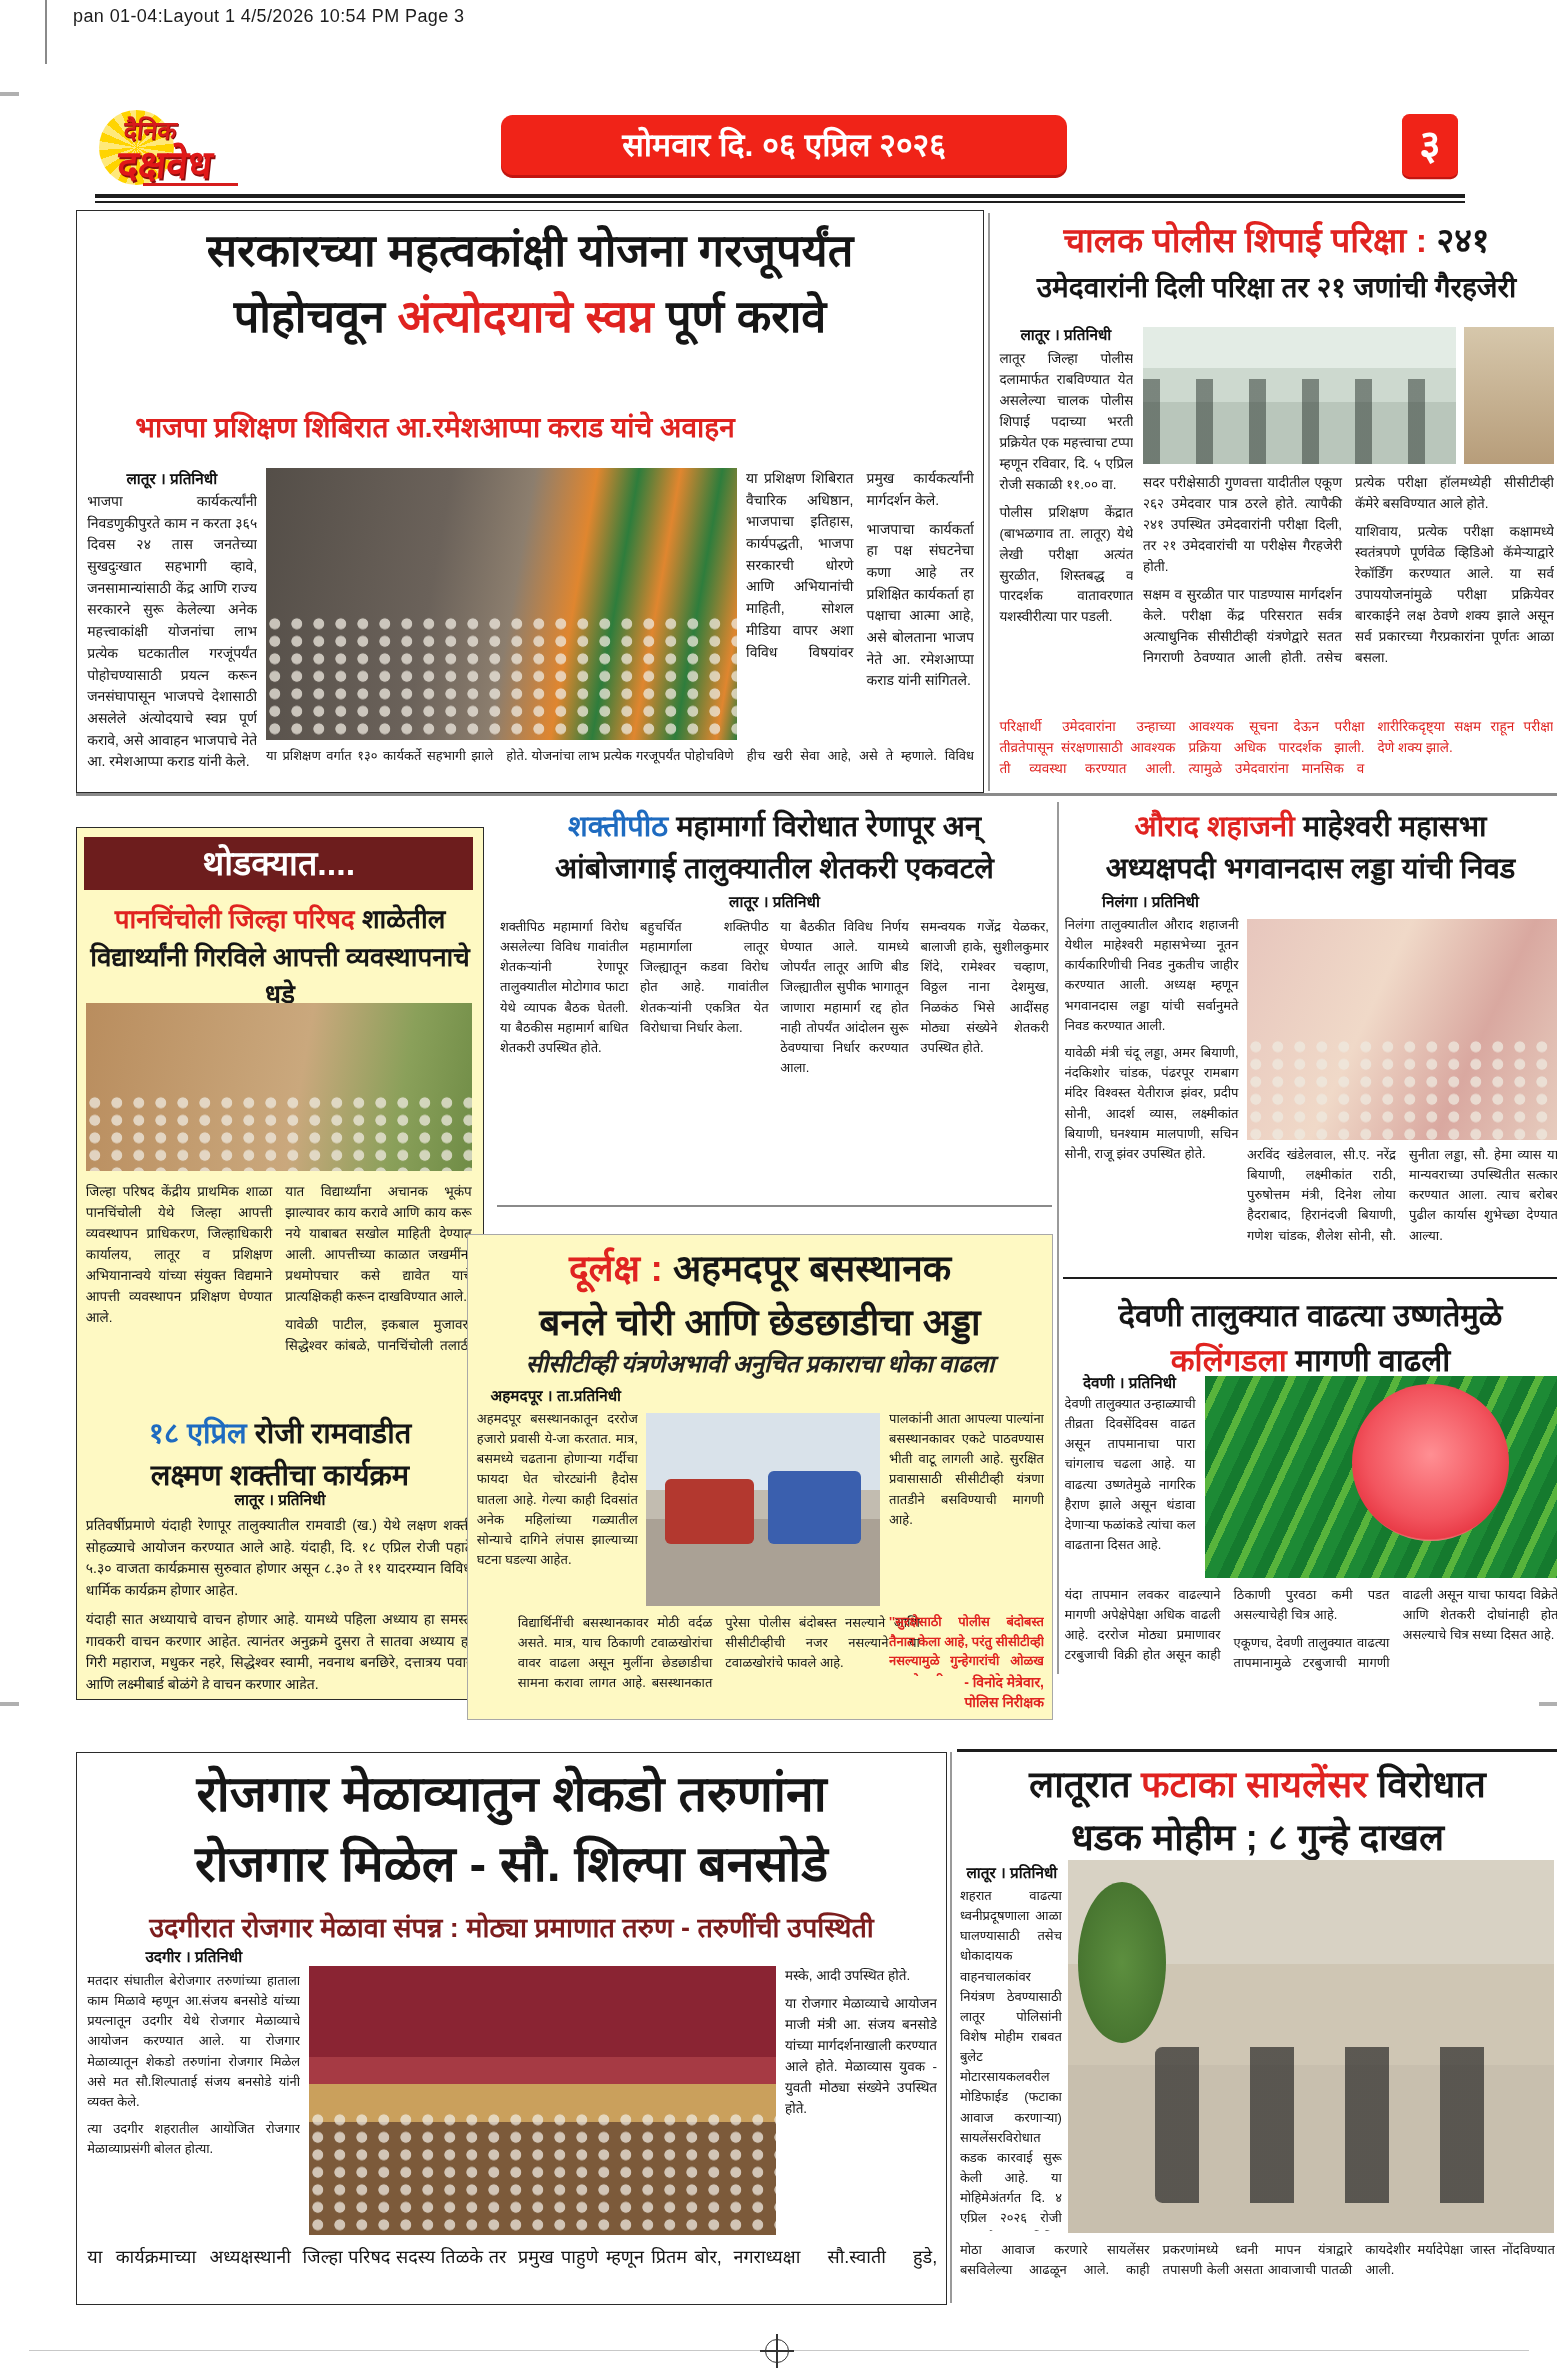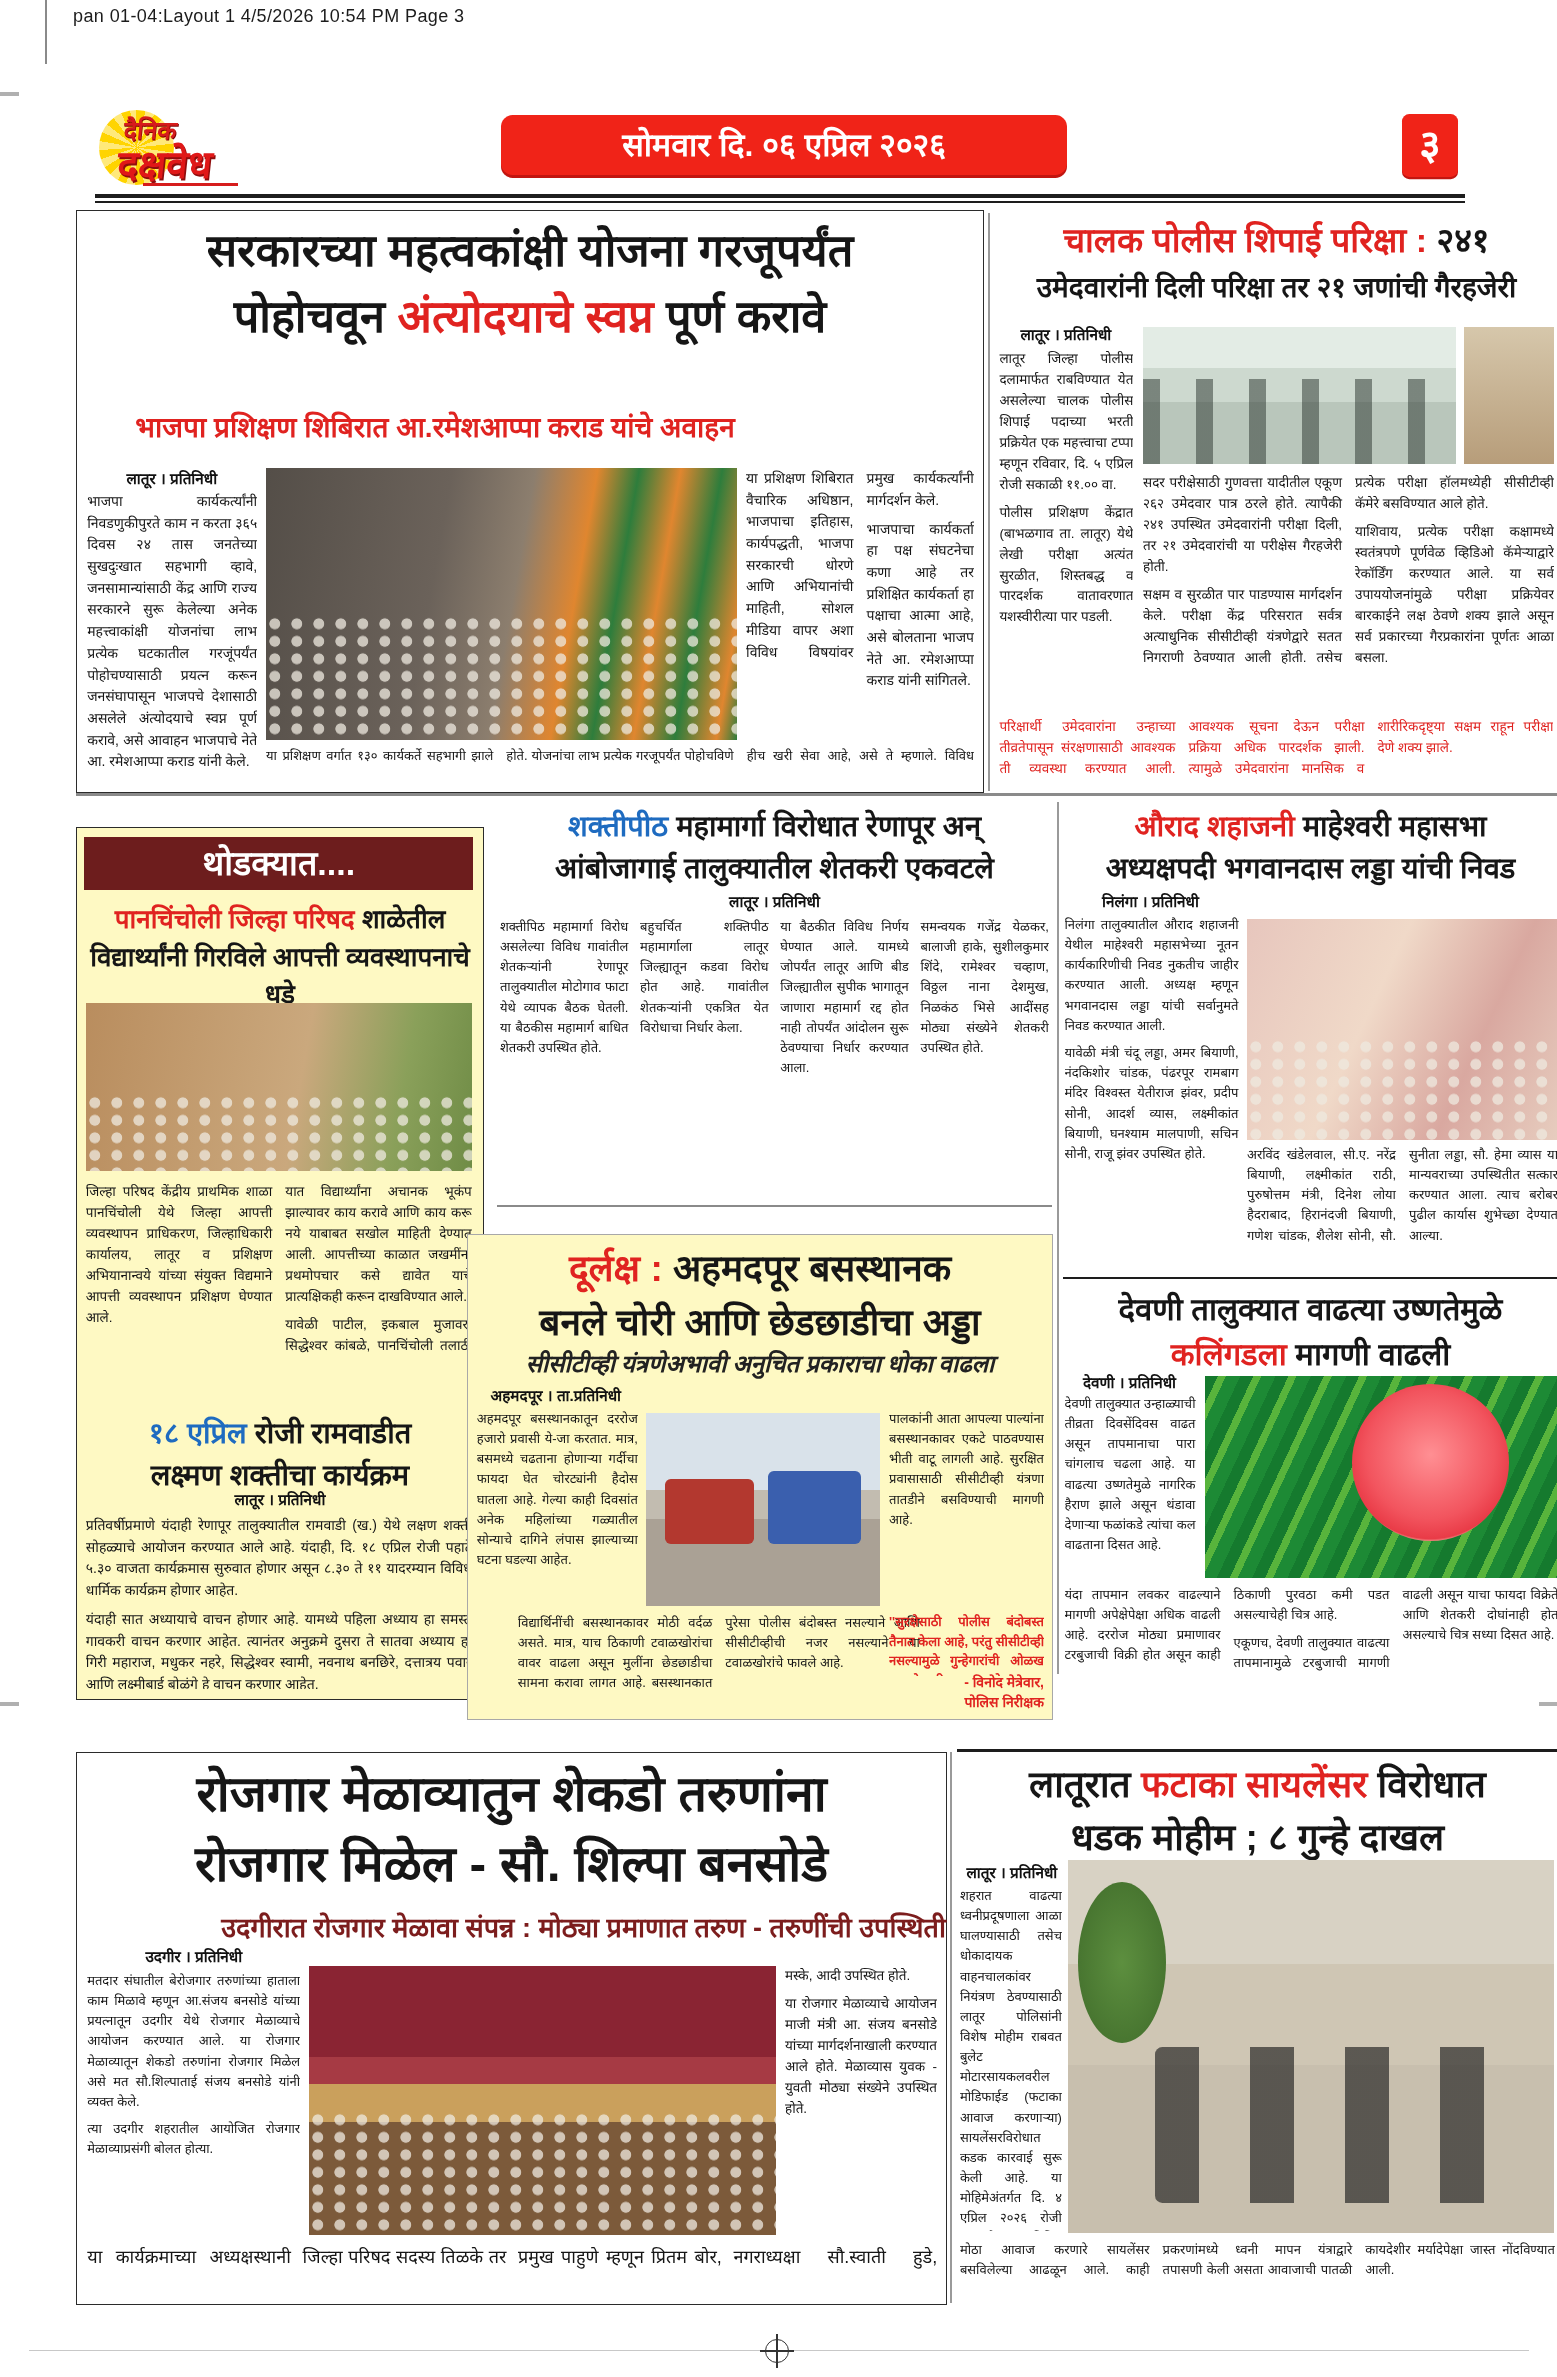--- a/index.html
+++ b/index.html
@@ -101,31 +101,31 @@
   #d-photo{left:178px;top:178px;width:234px;height:193px;background:linear-gradient(#d9e2ea 0 40%,#c2bcb0 40% 55%,#aaa195 55% 100%);}
   #d-photo .bus1{position:absolute;left:8%;top:34%;width:38%;height:34%;border-radius:5.8px;background:#b3382f;}
   #d-photo .bus2{position:absolute;left:52%;top:30%;width:40%;height:38%;border-radius:5.8px;background:#3a5fae;}
   #d-right{position:absolute;left:421px;top:174px;width:155px;height:199px;font-size:13px;}
   #d-bottom{position:absolute;left:8.8px;top:378px;width:402px;height:96px;font-size:13px;margin-left:41px;}
   #d-quote{position:absolute;left:421px;top:377px;width:155px;height:64px;font-size:13px;line-height:1.5;text-align:justify;color:#e02320;font-weight:bold;overflow:hidden;}
   #d-sign{position:absolute;left:421px;top:438px;width:155px;text-align:right;color:#e02320;font-weight:bold;font-size:14px;line-height:1.4;}
 
   
   #a-kal{left:1063px;top:1283px;width:495px;height:393px;}
-  #k-h{position:absolute;left:0;right:0;top:5px;font-size:31px;}
+  #k-h{position:absolute;left:0;right:0;top:11px;font-size:31px;}
   #k-byline{position:absolute;left:0;top:89px;width:133px;}
   #k-left{position:absolute;left:1.5px;top:111px;width:131px;height:184px;font-size:13px;}
   #k-photo{left:142px;top:93px;width:354px;height:202px;background:repeating-linear-gradient(115deg,#157a2e 0 11.7px,#58b43c 11.7px 19px,#1d8a35 19px 32px);}
   #k-photo .slice{position:absolute;right:14%;top:4%;width:157px;height:157px;border-radius:50%;background:radial-gradient(circle at 50% 45%,#ff8f93 0%,#f2545e 55%,#e93b47 72%,#f7f7d8 77%,#2f8a3a 84%,#1d6e2c 100%);}
   #k-bottom{position:absolute;left:1.5px;top:302px;width:494px;height:88px;font-size:13px;}
 
   
   #a-roj{left:76px;top:1752px;width:869px;height:551px;border:1.5px solid #2b2b2b;}
   #r-h{position:absolute;left:4.4px;right:4.4px;top:5.8px;font-size:50px;line-height:1.4;}
-  #r-sub{position:absolute;left:0;right:0;top:155px;font-size:27px;font-weight:bold;text-align:right;color:#7c1d1d;}
+  #r-sub{position:absolute;left:0;right:0;top:155px;font-size:27px;font-weight:bold;text-align:center;color:#7c1d1d;}
   #r-byline{position:absolute;left:7.3px;top:193px;width:219px;}
   #r-left{position:absolute;left:10.2px;top:218px;width:213px;height:269px;font-size:13px;}
   #r-photo{left:232px;top:213px;width:467px;height:269px;background:linear-gradient(#8a2433 0 34%,#a63a44 34% 44%,#caa05c 44% 58%,#7c5a3a 58% 100%);}
   #r-right{position:absolute;left:708px;top:213px;width:152px;height:272px;font-size:13.5px;}
   #r-bottom{position:absolute;left:10.2px;top:491px;width:850px;height:53px;font-size:18px;}
 
   
   #vdiv-bottom{left:950px;top:1752px;width:1.5px;height:551px;background:#9a9a9a;}
   #phat-rule{left:957px;top:1749px;width:601px;height:2.9px;}
   #a-phat{left:957px;top:1752px;width:601px;height:551px;}

